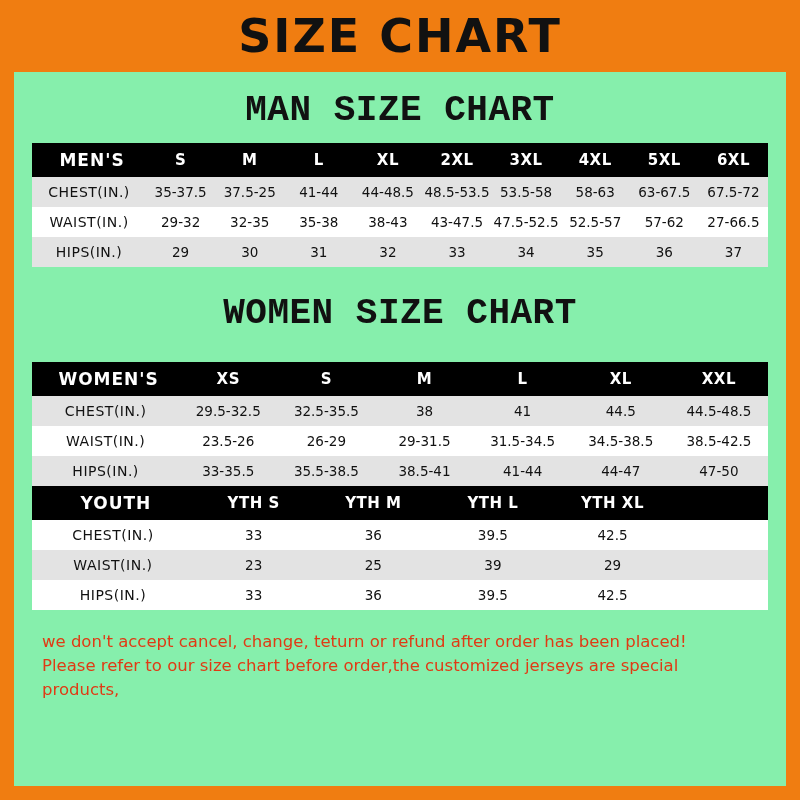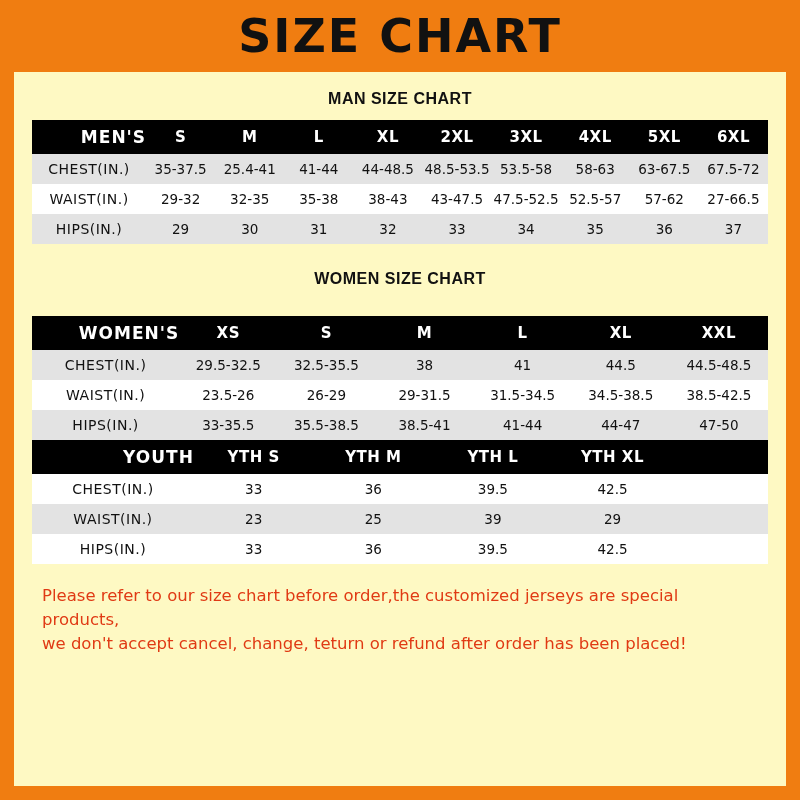--- a/index.html
+++ b/index.html
@@ -10,21 +10,21 @@
     width: 800px;
     height: 800px;
     background: #ffffff;
     font-family: "DejaVu Sans", sans-serif;
     overflow: hidden;
   }
   .page {
     position: relative;
     width: 800px;
     height: 800px;
-    background: #fef9c3;
+    background: #86efac;
     border-left: 14px solid #f07d11;
     border-right: 14px solid #f07d11;
     box-sizing: border-box;
   }
   .banner {
     height: 72px;
     background: #f07d11;
     display: flex;
     align-items: center;
     justify-content: center;
@@ -37,23 +37,23 @@
     letter-spacing: 2px;
     color: #111111;
     text-align: center;
     line-height: 1;
   }
   .content {
     padding: 0 18px;
   }
   .section-title {
     text-align: center;
-    font-family: Liberation Sans, sans-serif;
+    font-family: Liberation Mono, monospace;
     font-weight: bold;
-    font-size: 16px;
+    font-size: 36px;
     color: #111111;
     letter-spacing: 0.5px;
   }
   .t-man { margin-top: 18px; margin-bottom: 12px; }
   .t-women { margin-top: 26px; margin-bottom: 28px; }
   .t-youth { margin-top: 30px; margin-bottom: 12px; }
 
   table.size-table {
     width: 100%;
     border-collapse: collapse;
@@ -70,21 +70,21 @@
     background: #000000;
     color: #ffffff;
   }
   .size-table thead th {
     height: 34px;
     font-size: 15px;
     font-weight: bold;
     letter-spacing: 0.5px;
   }
   .size-table thead th.label-col {
-    text-align: right;
+    text-align: center;
     padding-left: 6px;
     font-size: 17px;
     letter-spacing: 1px;
   }
   
   .size-table tbody tr {
     height: 30px;
   }
   .size-table tbody tr.row-a { background: #e3e3e3; }
   .size-table tbody tr.row-b { background: #ffffff; }
@@ -158,21 +158,21 @@
           <th>3XL</th>
           <th>4XL</th>
           <th>5XL</th>
           <th>6XL</th>
         </tr>
       </thead>
       <tbody>
         <tr class="row-a">
           <td class="label-col">CHEST(IN.)</td>
           <td>35-37.5</td>
-          <td>25.4-41</td>
+          <td>37.5-25</td>
           <td>41-44</td>
           <td>44-48.5</td>
           <td>48.5-53.5</td>
           <td>53.5-58</td>
           <td>58-63</td>
           <td>63-67.5</td>
           <td>67.5-72</td>
         </tr>
         <tr class="row-b">
           <td class="label-col">WAIST(IN.)</td>
@@ -295,20 +295,20 @@
           <td>33</td>
           <td>36</td>
           <td>39.5</td>
           <td>42.5</td>
           <td></td>
         </tr>
       </tbody>
     </table>
 
     <div class="footer-note">
+      <span class="line">we don't accept cancel, change, teturn or refund after order has been placed!</span>
       <span class="line">Please refer to our size chart before order,the customized jerseys are special products,</span>
-      <span class="line">we don't accept cancel, change, teturn or refund after order has been placed!</span>
     </div>
 
   </div>
 
   <div class="bottom-bar"></div>
 </div>
 
 </body></html>

